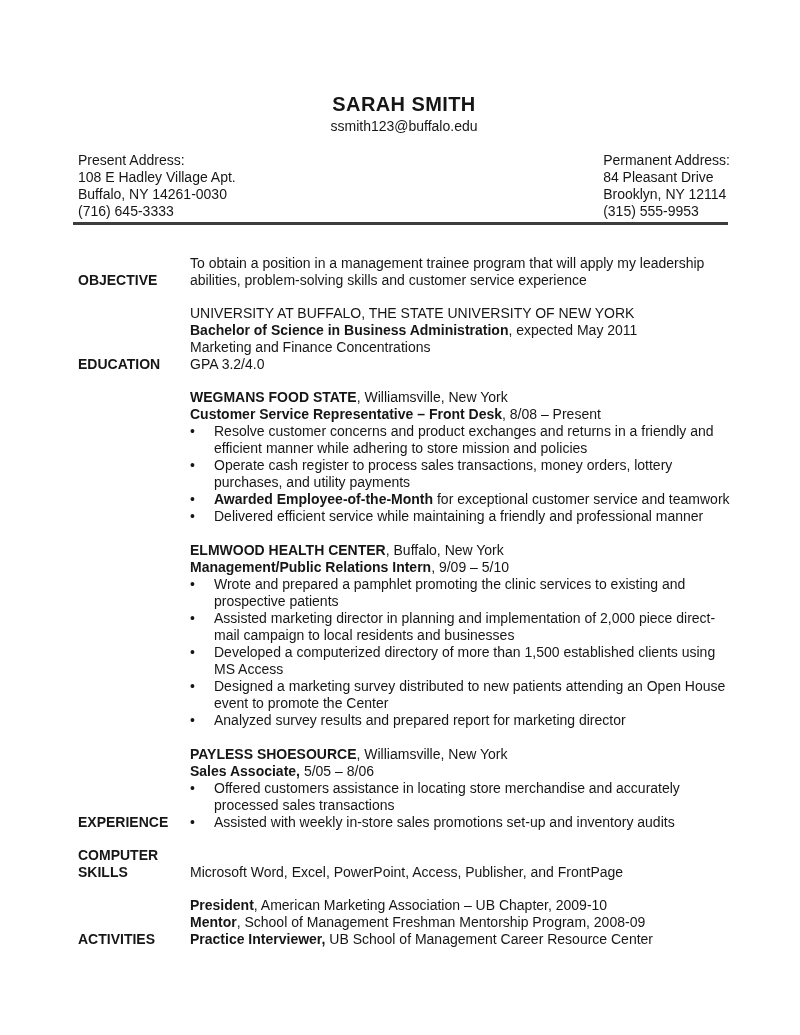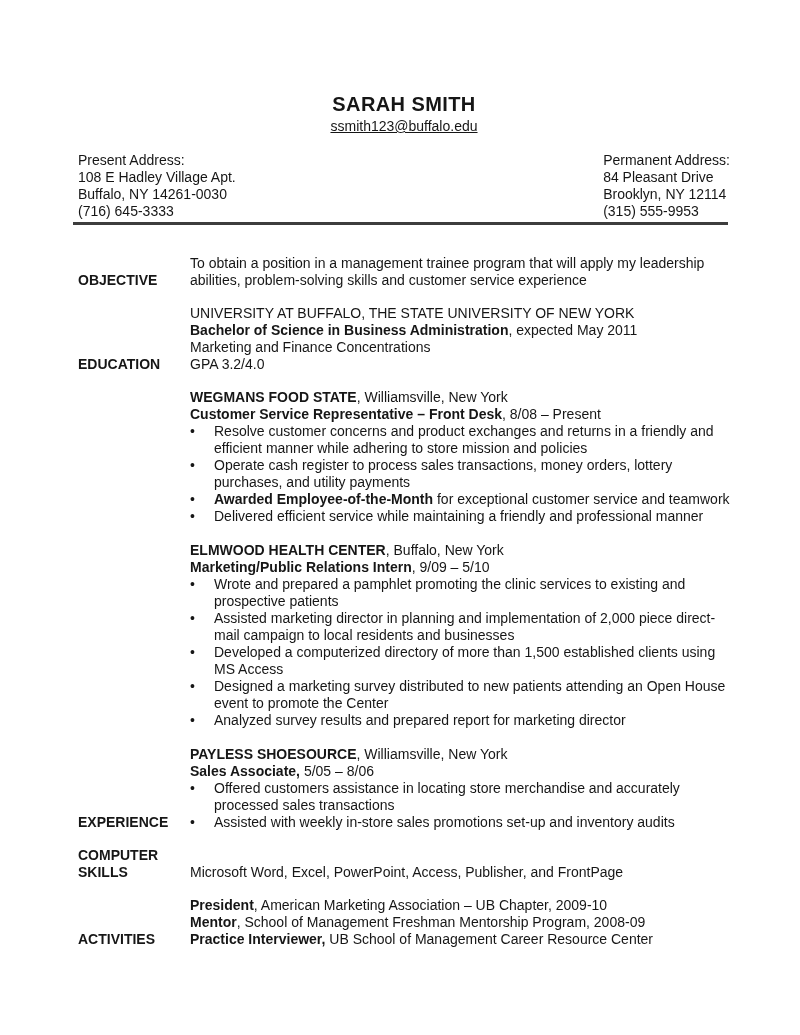--- a/index.html
+++ b/index.html
@@ -23,21 +23,20 @@
     margin:0;
     font-size:20px;
     line-height:22px;
     font-weight:700;
     text-align:center;
     letter-spacing:.4px;
   }
   .email{
     text-align:center;
     margin-top:3px;
-    text-decoration:underline;
   }
   .addresses{
     display:flex;
     justify-content:space-between;
     margin-top:17px;
   }
   .addr{white-space:nowrap;}
   .rule{
     border:0;
     border-top:3px solid var(--rule);
@@ -126,21 +125,21 @@
           <div class="bullet-line">
             <span class="bullet-dot">•</span>
             <span class="bullet-text"><span class="run-bold">Awarded Employee-of-the-Month</span><span class="run"> for exceptional customer service and teamwork</span></span>
           </div>
           <div class="bullet-line">
             <span class="bullet-dot">•</span>
             <span class="bullet-text"><span class="run">Delivered efficient service while maintaining a friendly and professional manner</span></span>
           </div>
           <div class="spacer"></div>
           <div class="text-line"><span class="run-bold">ELMWOOD HEALTH CENTER</span><span class="run">, Buffalo, New York</span></div>
-          <div class="text-line"><span class="run-bold">Marketing/Public Relations Intern</span><span class="run">, 9/09 – 5/10</span></div>
+          <div class="text-line"><span class="run-bold">Management/Public Relations Intern</span><span class="run">, 9/09 – 5/10</span></div>
           <div class="bullet-line">
             <span class="bullet-dot">•</span>
             <span class="bullet-text"><span class="run">Wrote and prepared a pamphlet promoting the clinic services to existing and prospective patients</span></span>
           </div>
           <div class="bullet-line">
             <span class="bullet-dot">•</span>
             <span class="bullet-text"><span class="run">Assisted marketing director in planning and implementation of 2,000 piece direct-mail campaign to local residents and businesses</span></span>
           </div>
           <div class="bullet-line">
             <span class="bullet-dot">•</span>

